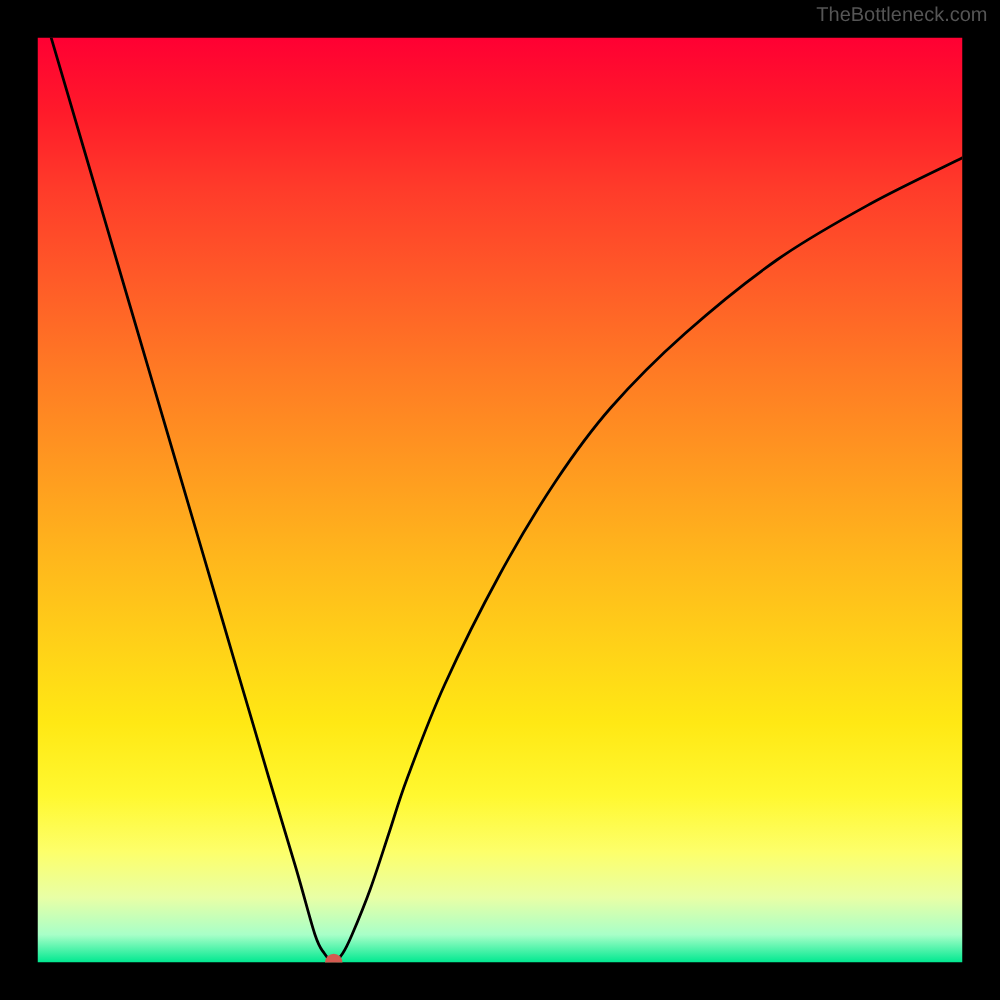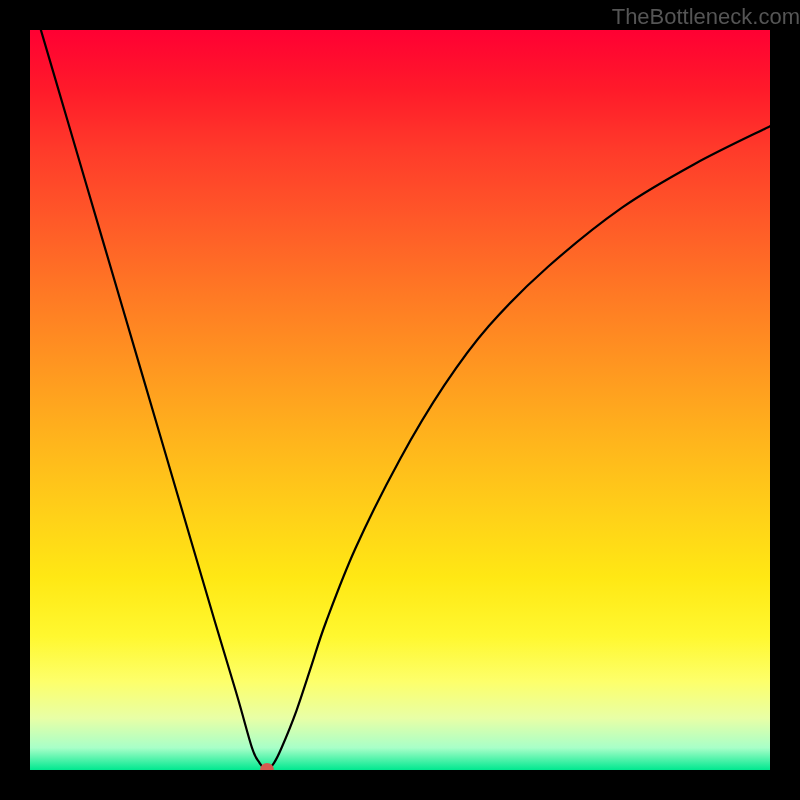--- a/index.html
+++ b/index.html
@@ -1,17 +1,17 @@
 <!DOCTYPE html>
 <html><head>
 <meta charset="utf-8">
 <style>
   html,body{margin:0;padding:0;width:800px;height:800px;overflow:hidden;font-family:Arial,Helvetica,sans-serif;}
   .chart-container{position:relative;width:800px;height:800px;background:#000;}
-  .watermark{position:absolute;top:4px;right:0;color:#555;font-size:22px;font-weight:500;z-index:5;user-select:none;}
+  .watermark{position:absolute;top:4px;right:10px;color:#555;font-size:16px;font-weight:500;z-index:5;user-select:none;}
   .plot-area{position:absolute;left:30px;top:30px;width:740px;height:740px;overflow:hidden;}
   .gradient{position:absolute;inset:0;background:linear-gradient(to bottom,
       #ff0033 0%,
       #ff1a2a 8%,
       #ff3a2a 16%,
       #ff5a28 26%,
       #ff7a24 36%,
       #ff9820 46%,
       #ffb61c 56%,
       #ffd218 66%,

